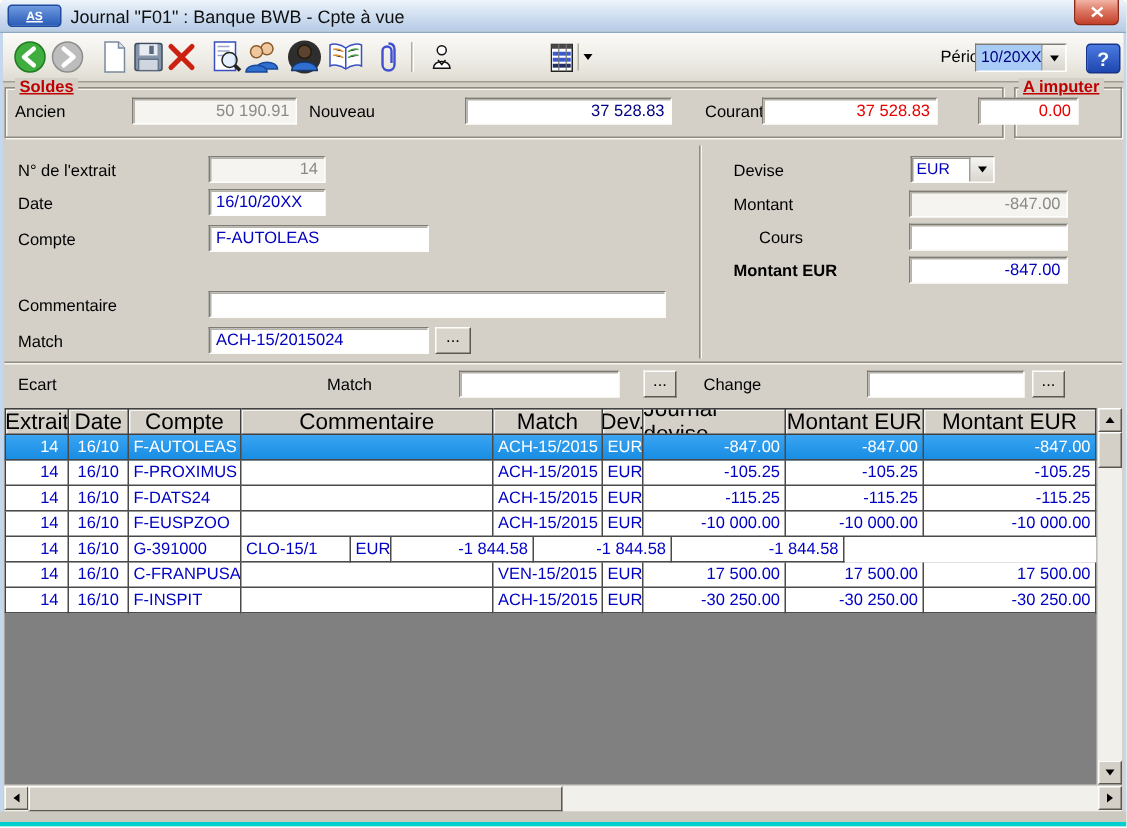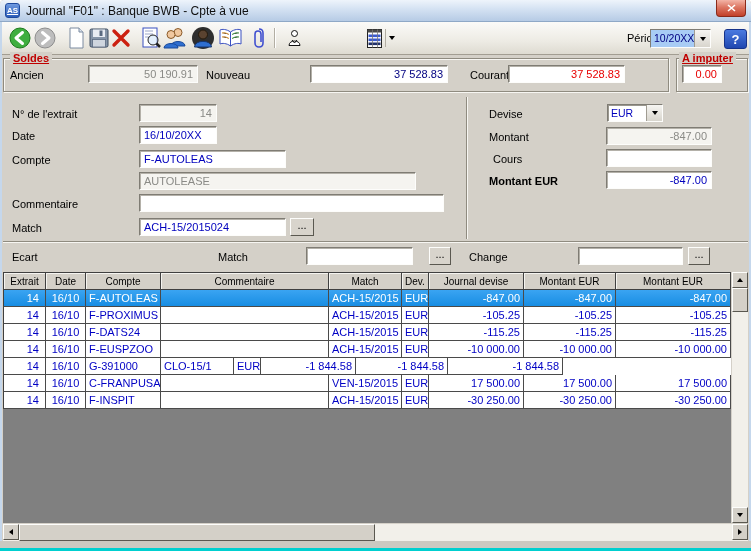--- a/index.html
+++ b/index.html
@@ -5,21 +5,21 @@
   * { margin:0; padding:0; box-sizing:border-box; }
   html,body { background:#ffffff; font-family:"Liberation Sans", sans-serif; }
   .window { position:relative; width:751px; height:552px; background:#d4d0c8;
             overflow:hidden; border-radius:4px 4px 0 0; }
 
   
   .titlebar { position:absolute; left:0; top:0; width:751px; height:22px;
     background:linear-gradient(#eef4fb,#d3e1f2 45%,#b6cbe5);
     border-bottom:1px solid #8fa8c6; border-radius:4px 4px 0 0;
     display:flex; align-items:center; padding-left:5px; }
-  .app-icon { width:15px; height:15px; border-radius:3px;
+  .app-icon { width:36px; height:15px; border-radius:3px;
     background:linear-gradient(#6f9ae0,#2a5cb8); border:1px solid #1e4a9e;
     color:#fff; font-size:8px; font-weight:bold; display:flex; align-items:center; justify-content:center;text-decoration:underline; }
   .title-text { margin-left:6px; font-size:12px; color:#101010; }
   .close-btn { position:absolute; right:5px; top:0; width:30px; height:17px;
     background:linear-gradient(#f3b4a6,#dd7763 45%,#c2402a);
     border:1px solid #8a2a1a; border-top:none; border-radius:0 0 4px 4px;
     display:flex; align-items:center; justify-content:center; cursor:pointer; }
 
   
   .toolbar { position:absolute; left:0; top:22px; width:751px; height:33px;
@@ -63,21 +63,21 @@
   .btn-dots { position:absolute; height:18px; width:24px; background:#d8d4cc; text-align:center;
     border:1px solid; border-color:#fdfdfb #5a5850 #5a5850 #fdfdfb; font-size:11px; line-height:12px; cursor:pointer; }
 
   .form-panel { position:absolute; left:3px; top:95px; width:745px; height:146px; }
   .divider-v { position:absolute; left:466px; top:97px; width:1px; height:142px; background:#8f8b80; box-shadow:1px 0 0 #f7f6f2; }
   .groove-h { position:absolute; left:3px; top:241px; width:745px; height:1px; background:#8f8b80; box-shadow:0 1px 0 #f7f6f2; }
 
   
   .grid { position:absolute; left:3px; top:272px; width:728px; height:251px; background:#808080; overflow:hidden; }
   .grid-header { display:flex; height:18px; }
-  .th { flex:none; background:#d4d0c8; font-size:10px; color:#000;
+  .th { flex:none; background:#d4d0c8; font-size:15px; color:#000;
     border-top:1px solid #404040; border-bottom:1px solid #404040; border-right:1px solid #404040;
     box-shadow:inset 1px 1px 0 #f5f4f0; display:flex; align-items:center; justify-content:center; overflow:hidden; cursor:pointer; }
   .tr { display:flex; height:17px; background:#fff; cursor:pointer; }
   .td { flex:none; font-size:11px; line-height:15px; color:#0000c4; padding:1px 3px 0 3px;
     border-right:1px solid #4a4a4a; border-bottom:1px solid #4a4a4a; overflow:hidden; white-space:nowrap; }
   .tr.sel { background:linear-gradient(#3aa4f2,#168ce2); }
   .tr.sel .td { color:#ffffff; }
   .c0 { width:43px; border-left:1px solid #404040; } .td.c0 { text-align:right; padding-right:6px; }
   .c1 { width:40px; } .td.c1 { text-align:center; }
   .c2 { width:75px; }
@@ -221,54 +221,53 @@
   <span class="lbl" style="left:10px;top:69px">Ancien</span>
   <span class="field right disabled" style="left:88px;top:65px;width:110px">50 190.91</span>
   <span class="lbl" style="left:206px;top:69px">Nouveau</span>
   <span class="field right navy" style="left:310px;top:65px;width:138px">37 528.83</span>
   <span class="lbl" style="left:470px;top:69px">Courant</span>
   <span class="field right red" style="left:508px;top:65px;width:117px">37 528.83</span>
 
   <div class="groupbox" style="left:676px;top:58px;width:72px;height:34px">
     <span class="legend" style="left:2px">A imputer</span>
   </div>
-  <span class="field right red" style="left:682px;top:65px;width:40px">0.00</span>
+  <span class="field right red" style="left:652px;top:65px;width:67px">0.00</span>
 
   <div class="form-panel"></div>
   <div class="divider-v"></div>
 
   <span class="lbl" style="left:12px;top:108px">N° de l'extrait</span>
   <span class="field right disabled" style="left:139px;top:104px;width:78px">14</span>
 
   <span class="lbl" style="left:12px;top:130px">Date</span>
   <span class="field blue" style="left:139px;top:126px;width:78px">16/10/20XX</span>
 
   <span class="lbl" style="left:12px;top:154px">Compte</span>
   <span class="field blue" style="left:139px;top:150px;width:147px">F-AUTOLEAS</span>
-  <span class="field disabled" style="left:139px;top:172px;width:277px">AUTOLEASE</span>
 
   <span class="lbl" style="left:12px;top:198px">Commentaire</span>
   <span class="field" style="left:139px;top:194px;width:305px"></span>
 
   <span class="lbl" style="left:12px;top:222px">Match</span>
   <span class="field blue" style="left:139px;top:218px;width:147px">ACH-15/2015024</span>
   <span class="btn-dots" style="left:290px;top:218px">...</span>
 
   <span class="lbl" style="left:489px;top:108px">Devise</span>
   <span class="combo" style="left:607px;top:104px;width:56px;height:18px">
     <span class="combo-text" style="color:#0000bd">EUR</span>
     <span class="combo-btn">
         <span class="tri-down"></span>
       </span>
   </span>
 
   <span class="lbl" style="left:489px;top:131px">Montant</span>
   <span class="field right disabled" style="left:606px;top:127px;width:106px">-847.00</span>
 
-  <span class="lbl" style="left:493px;top:153px">Cours</span>
+  <span class="lbl" style="left:506px;top:153px">Cours</span>
   <span class="field" style="left:606px;top:149px;width:106px"></span>
 
   <span class="lbl bold" style="left:489px;top:175px">Montant EUR</span>
   <span class="field right blue" style="left:606px;top:171px;width:106px">-847.00</span>
 
   <div class="groove-h"></div>
   <span class="lbl" style="left:12px;top:251px">Ecart</span>
   <span class="lbl" style="left:218px;top:251px">Match</span>
   <span class="field" style="left:306px;top:247px;width:107px"></span>
   <span class="btn-dots" style="left:429px;top:247px;width:22px">...</span>

